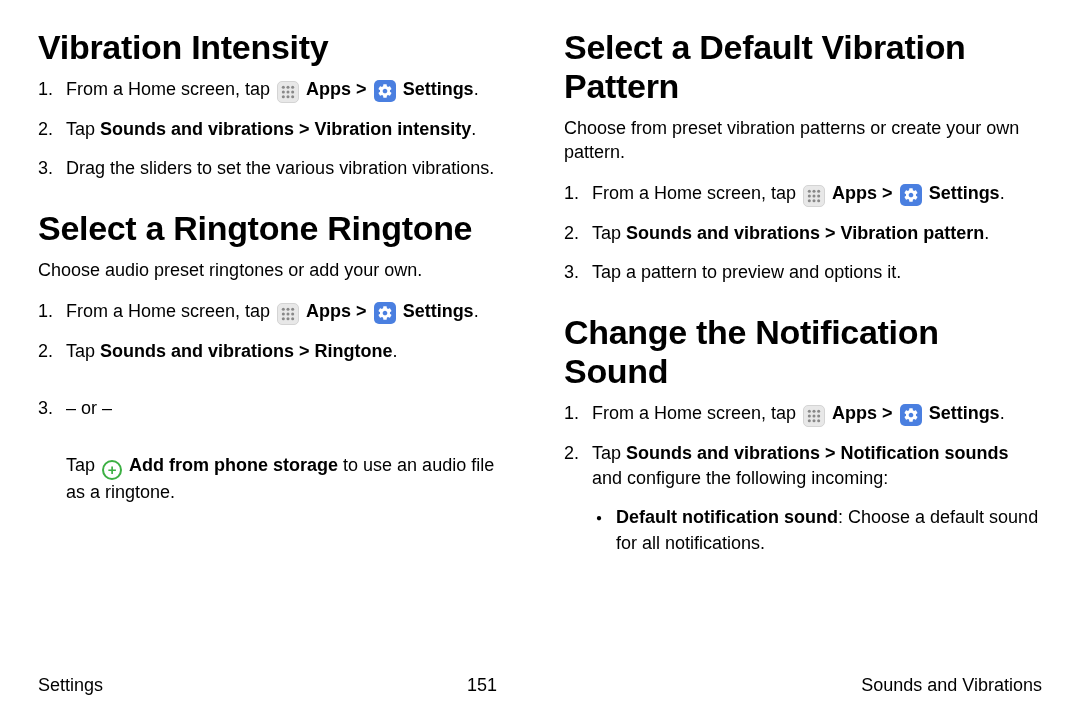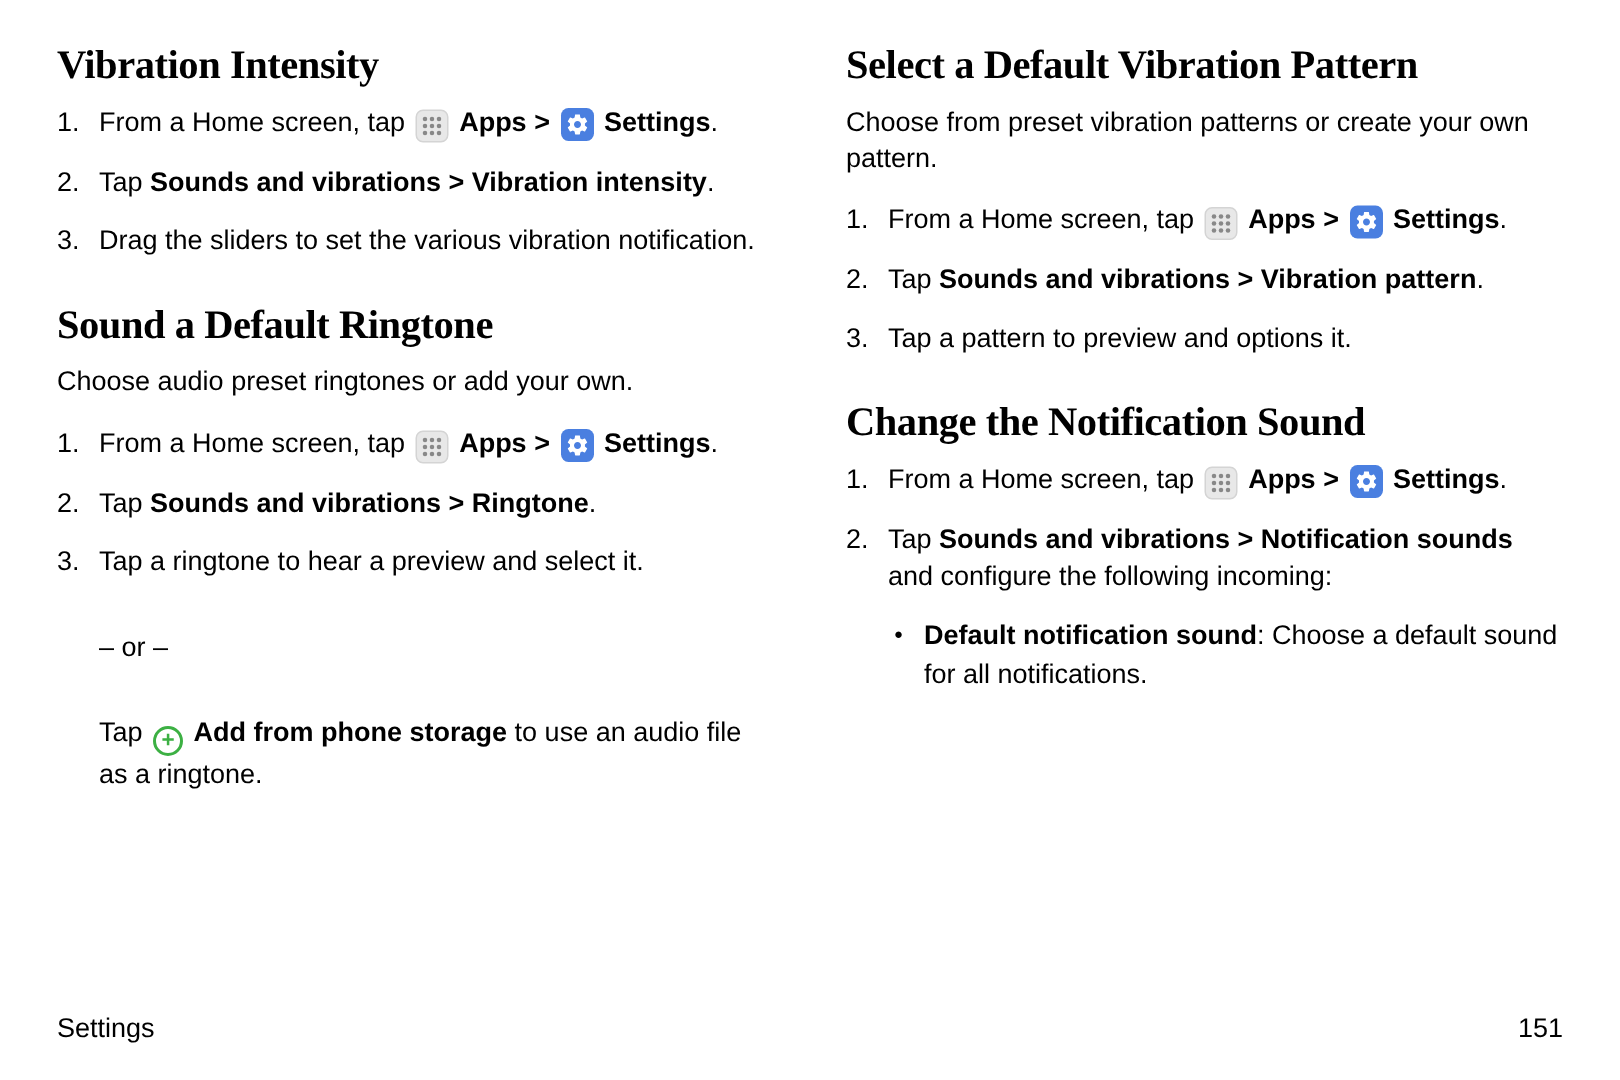--- a/index.html
+++ b/index.html
@@ -13,25 +13,24 @@
     position: relative;
   }
   .columns {
     display: flex;
     gap: 48px;
   }
   .col {
     flex: 1;
   }
   h2 {
-    font-size: 27px;
+    font-size: 34px;
     font-weight: 700;
     margin-bottom: 10px;
     letter-spacing: -0.3px;
-    font-family: Liberation Serif, serif;
   }
   .intro {
     font-size: 18px;
     line-height: 1.35;
     margin-bottom: 16px;
   }
   ol {
     list-style: none;
     counter-reset: item;
     margin-bottom: 28px;
@@ -138,26 +137,26 @@
               </svg>
             </span> <span class="b">Apps</span><span class="b"> &gt; </span><span class="icon icon-settings">
               <svg viewBox="0 0 24 24">
                 <path fill="#fff" d="M19.4 13c.04-.33.06-.66.06-1s-.02-.67-.06-1l2.1-1.65c.19-.15.24-.42.12-.64l-2-3.46c-.12-.22-.39-.3-.61-.22l-2.49 1c-.52-.4-1.08-.73-1.69-.98l-.38-2.65C14.42 2.18 14.22 2 13.98 2h-4c-.24 0-.44.18-.47.4l-.38 2.65c-.61.25-1.17.59-1.69.98l-2.49-1c-.23-.09-.49 0-.61.22l-2 3.46c-.13.22-.07.49.12.64L4.57 11c-.04.33-.07.66-.07 1s.03.67.07 1l-2.11 1.65c-.19.15-.24.42-.12.64l2 3.46c.12.22.39.3.61.22l2.49-1c.52.4 1.08.73 1.69.98l.38 2.65c.03.22.23.4.47.4h4c.24 0 .44-.18.47-.4l.38-2.65c.61-.25 1.17-.59 1.69-.98l2.49 1c.23.09.49 0 .61-.22l2-3.46c.12-.22.07-.49-.12-.64L19.4 13zM12 15.5c-1.93 0-3.5-1.57-3.5-3.5s1.57-3.5 3.5-3.5 3.5 1.57 3.5 3.5-1.57 3.5-3.5 3.5z"></path>
               </svg>
             </span> <span class="b">Settings</span><span>.</span>
         </li>
         <li>
           <span>Tap </span><span class="b">Sounds and vibrations &gt; Vibration intensity</span><span>.</span>
         </li>
-        <li>Drag the sliders to set the various vibration notification.</li>
-      </ol>
-    </div>
-
-    <div class="sect">
-      <h2>Sound a Default Ringtone</h2>
+        <li>Drag the sliders to set the various vibration vibrations.</li>
+      </ol>
+    </div>
+
+    <div class="sect">
+      <h2>Select a Ringtone Ringtone</h2>
       <p class="intro">Choose audio preset ringtones or add your own.</p>
       <ol>
         <li>
           <span>From a Home screen, tap </span><span class="icon icon-apps">
               <svg viewBox="0 0 12 12">
                 <g fill="#888">
                   <circle cx="2" cy="2" r="1.3"></circle>
                   <circle cx="6" cy="2" r="1.3"></circle>
                   <circle cx="10" cy="2" r="1.3"></circle>
                   <circle cx="2" cy="6" r="1.3"></circle>
@@ -171,21 +170,20 @@
             </span> <span class="b">Apps</span><span class="b"> &gt; </span><span class="icon icon-settings">
               <svg viewBox="0 0 24 24">
                 <path fill="#fff" d="M19.4 13c.04-.33.06-.66.06-1s-.02-.67-.06-1l2.1-1.65c.19-.15.24-.42.12-.64l-2-3.46c-.12-.22-.39-.3-.61-.22l-2.49 1c-.52-.4-1.08-.73-1.69-.98l-.38-2.65C14.42 2.18 14.22 2 13.98 2h-4c-.24 0-.44.18-.47.4l-.38 2.65c-.61.25-1.17.59-1.69.98l-2.49-1c-.23-.09-.49 0-.61.22l-2 3.46c-.13.22-.07.49.12.64L4.57 11c-.04.33-.07.66-.07 1s.03.67.07 1l-2.11 1.65c-.19.15-.24.42-.12.64l2 3.46c.12.22.39.3.61.22l2.49-1c.52.4 1.08.73 1.69.98l.38 2.65c.03.22.23.4.47.4h4c.24 0 .44-.18.47-.4l.38-2.65c.61-.25 1.17-.59 1.69-.98l2.49 1c.23.09.49 0 .61-.22l2-3.46c.12-.22.07-.49-.12-.64L19.4 13zM12 15.5c-1.93 0-3.5-1.57-3.5-3.5s1.57-3.5 3.5-3.5 3.5 1.57 3.5 3.5-1.57 3.5-3.5 3.5z"></path>
               </svg>
             </span> <span class="b">Settings</span><span>.</span>
         </li>
         <li>
           <span>Tap </span><span class="b">Sounds and vibrations &gt; Ringtone</span><span>.</span>
         </li>
         <li>
-          <span>Tap a ringtone to hear a preview and select it.</span>
           <div class="sub">– or –</div>
           <div class="sub">
             <span>Tap </span><span class="icon icon-plus">+</span> <span class="b">Add from phone storage</span><span> to use an audio file as a ringtone.</span>
           </div>
         </li>
       </ol>
     </div>
 
   </div>
 
@@ -257,13 +255,14 @@
         </li>
       </ol>
     </div>
 
   </div>
 </div>
 
 <div class="footer">
   <span>Settings</span>
   <span>151</span>
+  <span>Sounds and Vibrations</span>
 </div>
 
 </body></html>

